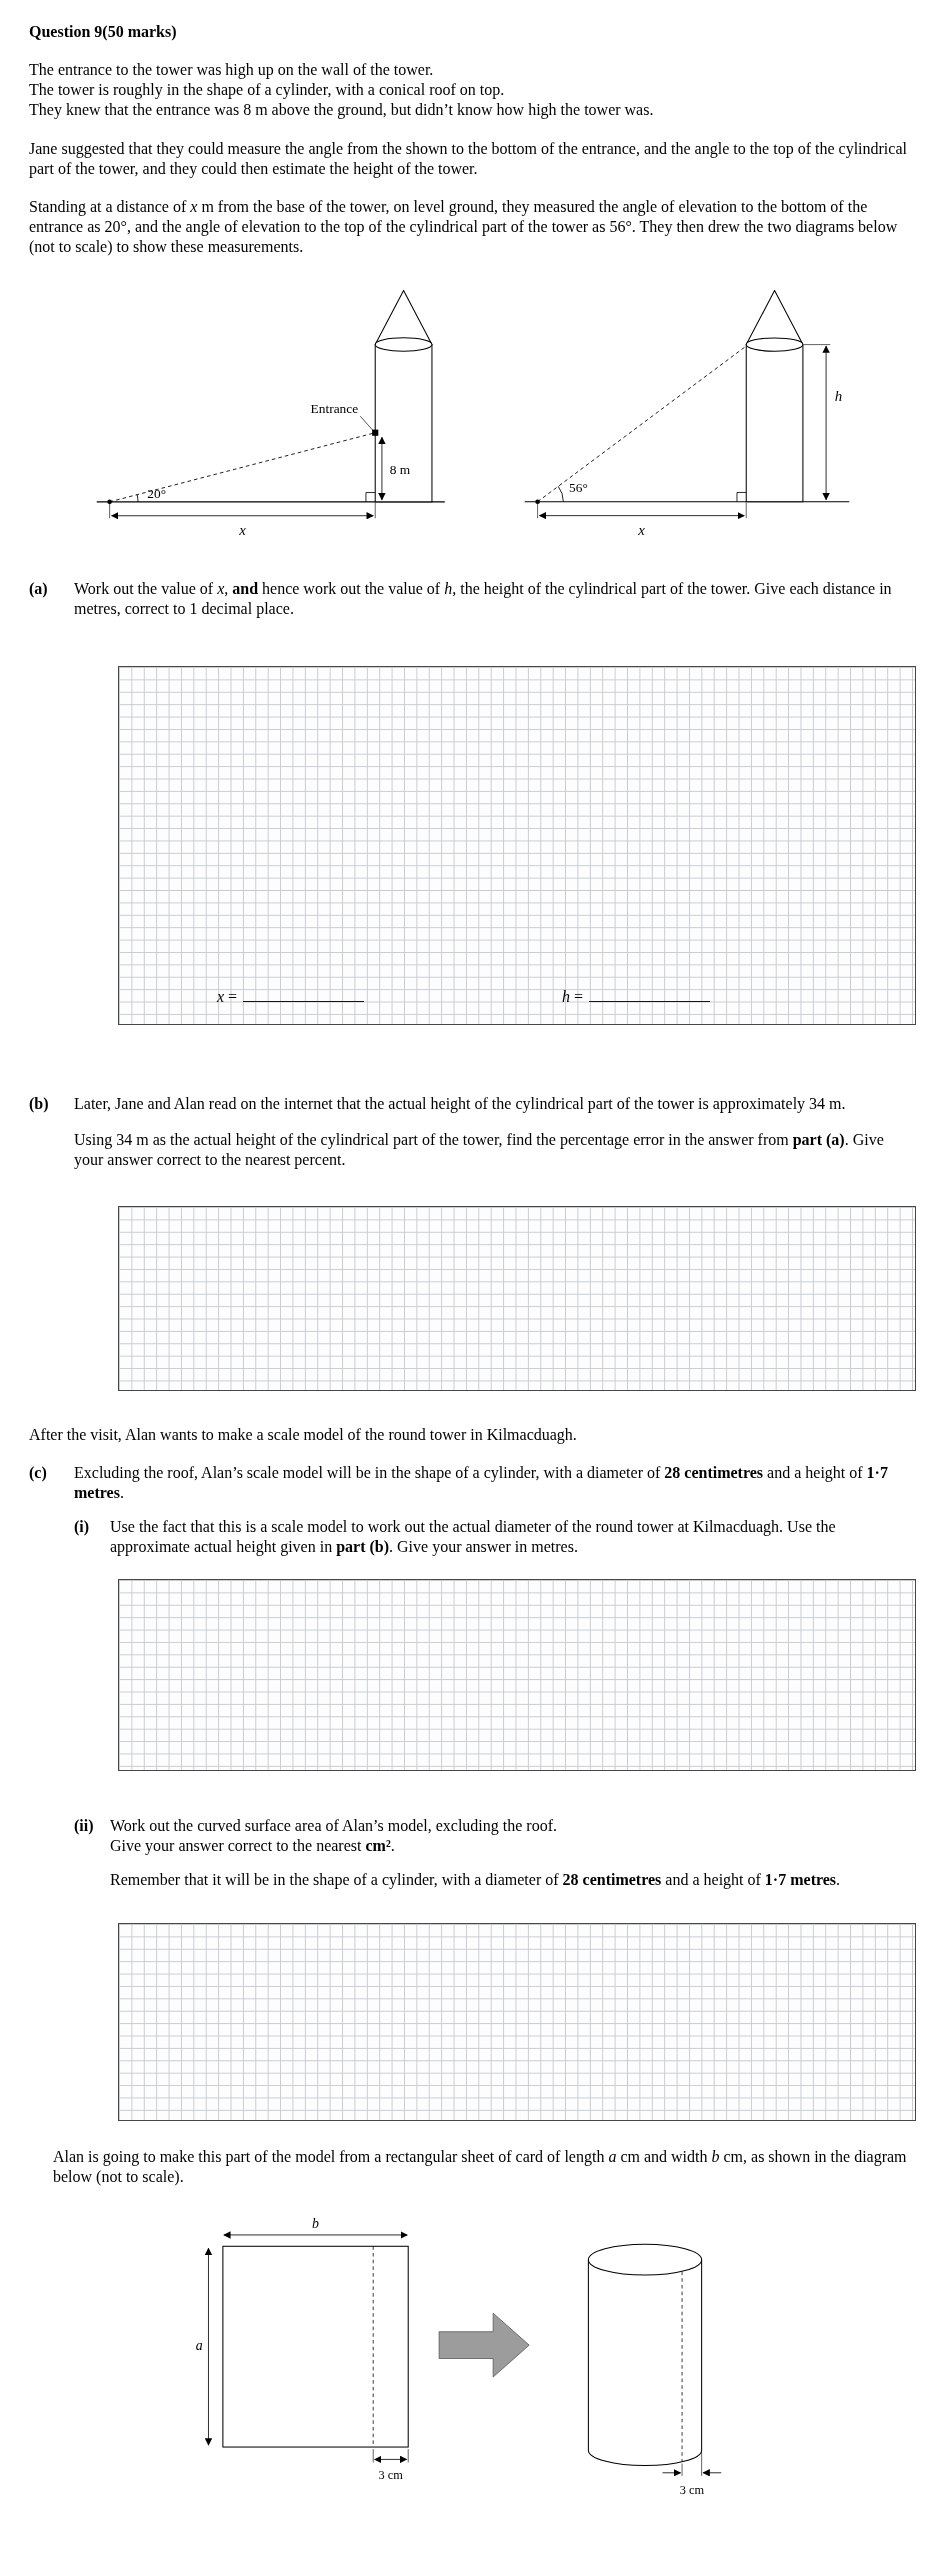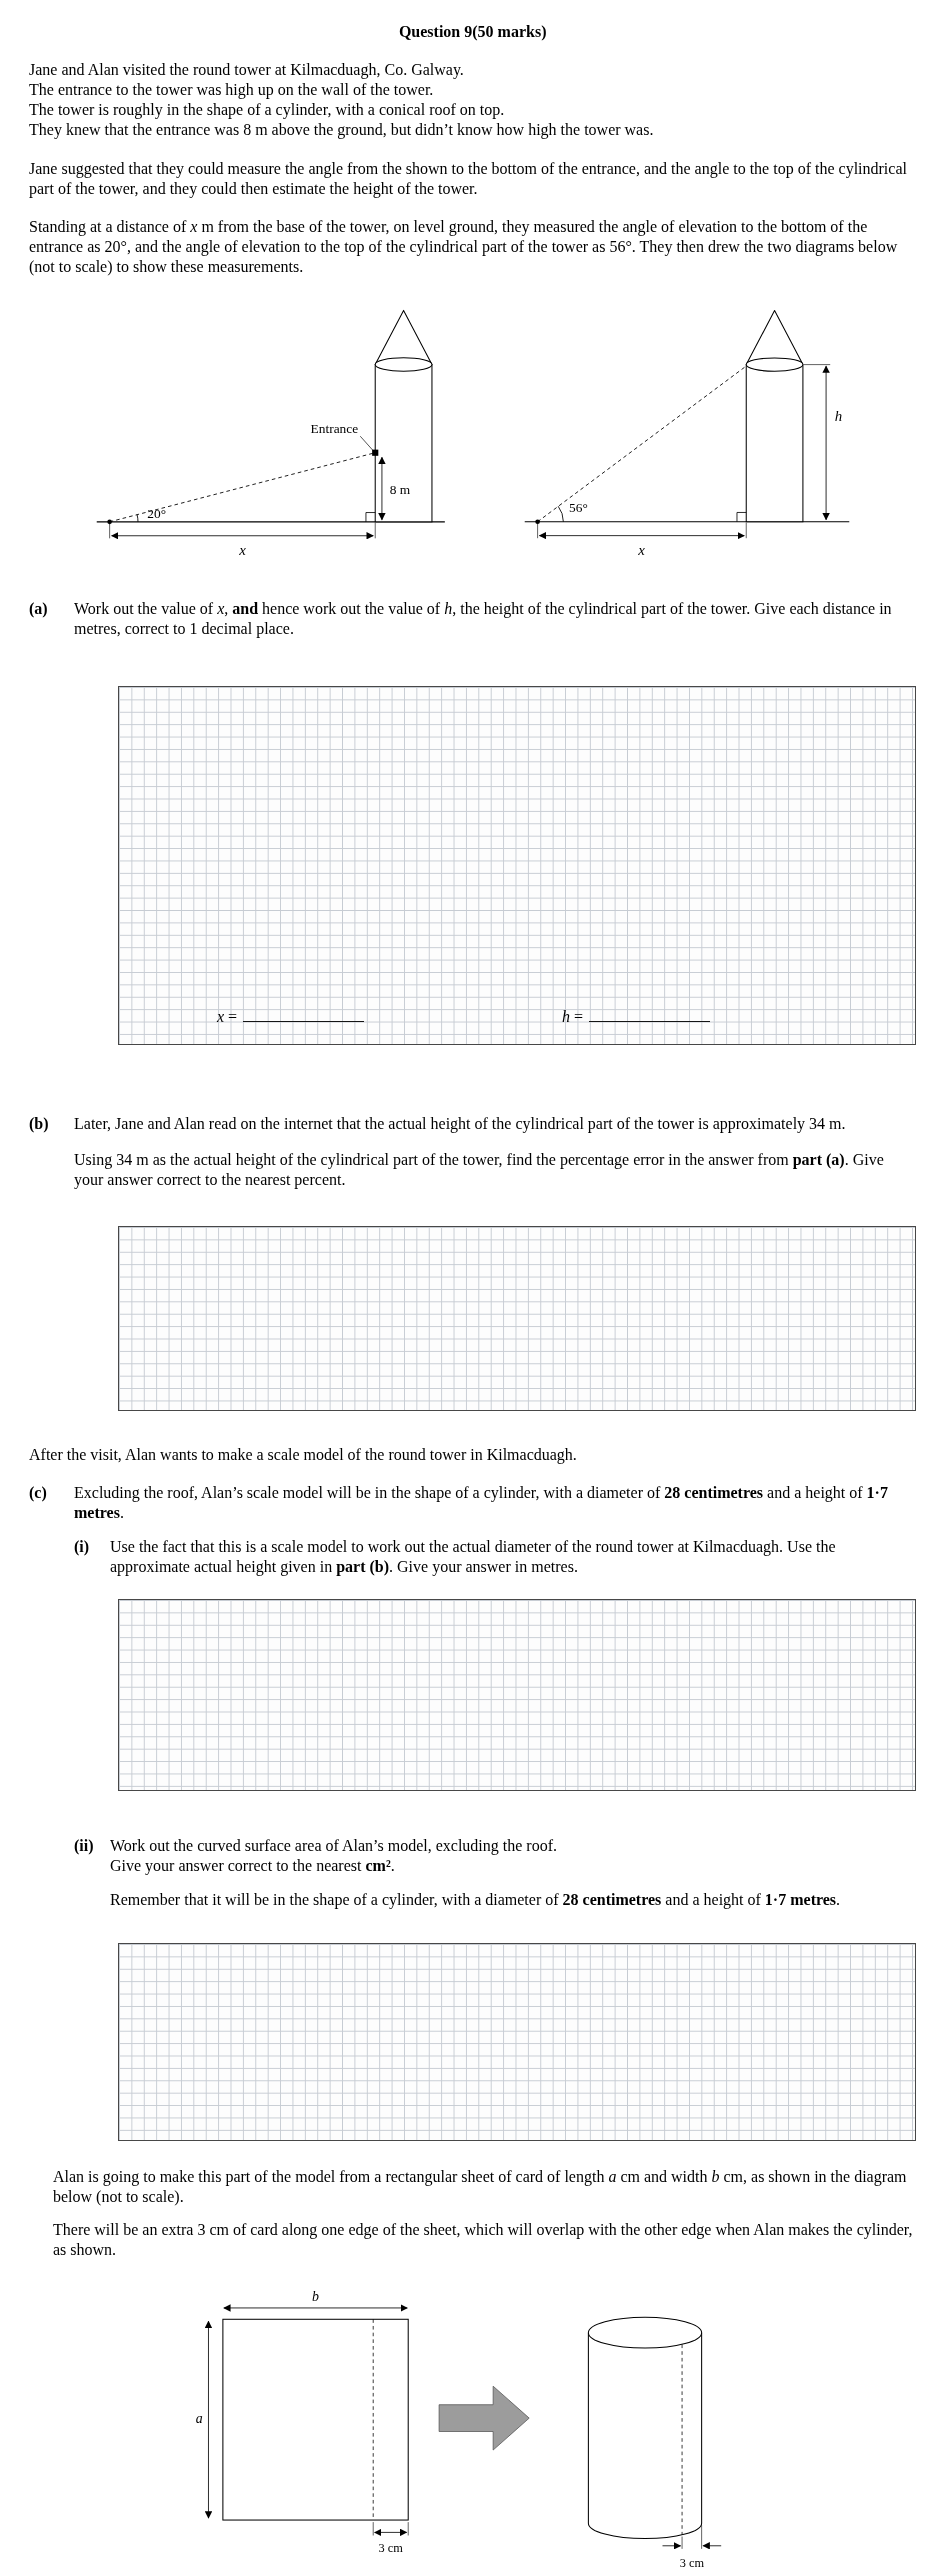--- a/index.html
+++ b/index.html
@@ -4,21 +4,21 @@
 <style>
   *{box-sizing:border-box}
   html,body{margin:0;padding:0;background:#ffffff}
   .page{
     width:937px;height:3920px;position:relative;overflow:hidden;
     padding:21.6px 20.6px 15.5px 29px;
     font-family:"Liberation Serif",serif;
     font-size:16px;line-height:20px;color:#000;
   }
   p{margin:0}
-  .qhead{display:flex;justify-content:center;font-weight:bold}
+  .qhead{display:flex;justify-content:flex-start;font-weight:bold}
   .blockline{display:block}
   .prewrap{white-space:pre-line}
   .part{display:flex}
   .part>.plabel{flex:0 0 45px;font-weight:bold}
   .part>.pbody{flex:1}
   .subrow{display:flex;margin-left:45px}
   .subrow>.slabel{flex:0 0 36px;font-weight:bold}
   .subrow>.sbody{flex:1}
   .indent1{margin-left:24px}
   .gridbox{
@@ -40,21 +40,20 @@
 <body>
 
 <div class="page">
 
   <div class="qhead">
     <span>Question 9</span>
     <span>(50 marks)</span>
   </div>
 
   <p style="margin-top:18.5px">
-    <span class="blockline">Jane and Alan visited the round tower at Kilmacduagh, Co. Galway.</span>
     <span class="blockline">The entrance to the tower was high up on the wall of the tower.</span>
     <span class="blockline">The tower is roughly in the shape of a cylinder, with a conical roof on top.</span>
     <span class="blockline">They knew that the entrance was 8 m above the ground, but didn’t know how high the tower was.</span>
   </p>
   <p style="margin-top:18.5px">Jane suggested that they could measure the angle from the shown to the bottom of the entrance, and the angle to the top of the cylindrical part of the tower, and they could then estimate the height of the tower.</p>
   <p style="margin-top:18.5px">Standing at a distance of <i>x</i> m from the base of the tower, on level ground, they measured the angle of elevation to the bottom of the entrance as 20°, and the angle of elevation to the top of the cylindrical part of the tower as 56°.  They then drew the two diagrams below (not to scale) to show these measurements.</p>
 
   <div class="diagrams" style="margin-top:23px">
 
     <svg width="361" height="258" viewBox="0 0 700 500" style="font-size:31px">
@@ -151,21 +150,20 @@
     <div class="sbody">
       <div class="prewrap">Work out the curved surface area of Alan’s model, excluding the roof.
 Give your answer correct to the nearest <b>cm²</b>.</div>
       <div style="margin-top:14.4px">Remember that it will be in the shape of a cylinder, with a diameter of <b>28 centimetres</b> and a height of <b>1·7 metres</b>.</div>
     </div>
   </div>
 
   <div class="gridbox" style="margin-top:33px;height:198px"></div>
 
   <p class="indent1" style="margin-top:26px">Alan is going to make this part of the model from a rectangular sheet of card of length <i>a</i> cm and width <i>b</i> cm, as shown in the diagram below (not to scale).</p>
-  <p class="indent1" style="margin-top:13.4px">There will be an extra 3 cm of card along one edge of the sheet, which will overlap with the other edge when Alan makes the cylinder, as shown.</p>
 
   <div class="figure" style="margin-top:27px">
     <svg width="592" height="289" viewBox="0 0 1150 560" style="margin-left:31px;font-size:31px">
       <defs>
         <marker id="ar3" viewBox="0 0 10 10" refX="9" refY="5" markerWidth="9" markerHeight="9" orient="auto-start-reverse">
           <path d="M0,0 L10,5 L0,10 Z" fill="#000"></path>
         </marker>
       </defs>
 
       <line x1="62" y1="40" x2="418" y2="40" stroke="#000" stroke-width="1.6" marker-start="url(#ar3)" marker-end="url(#ar3)"></line>

